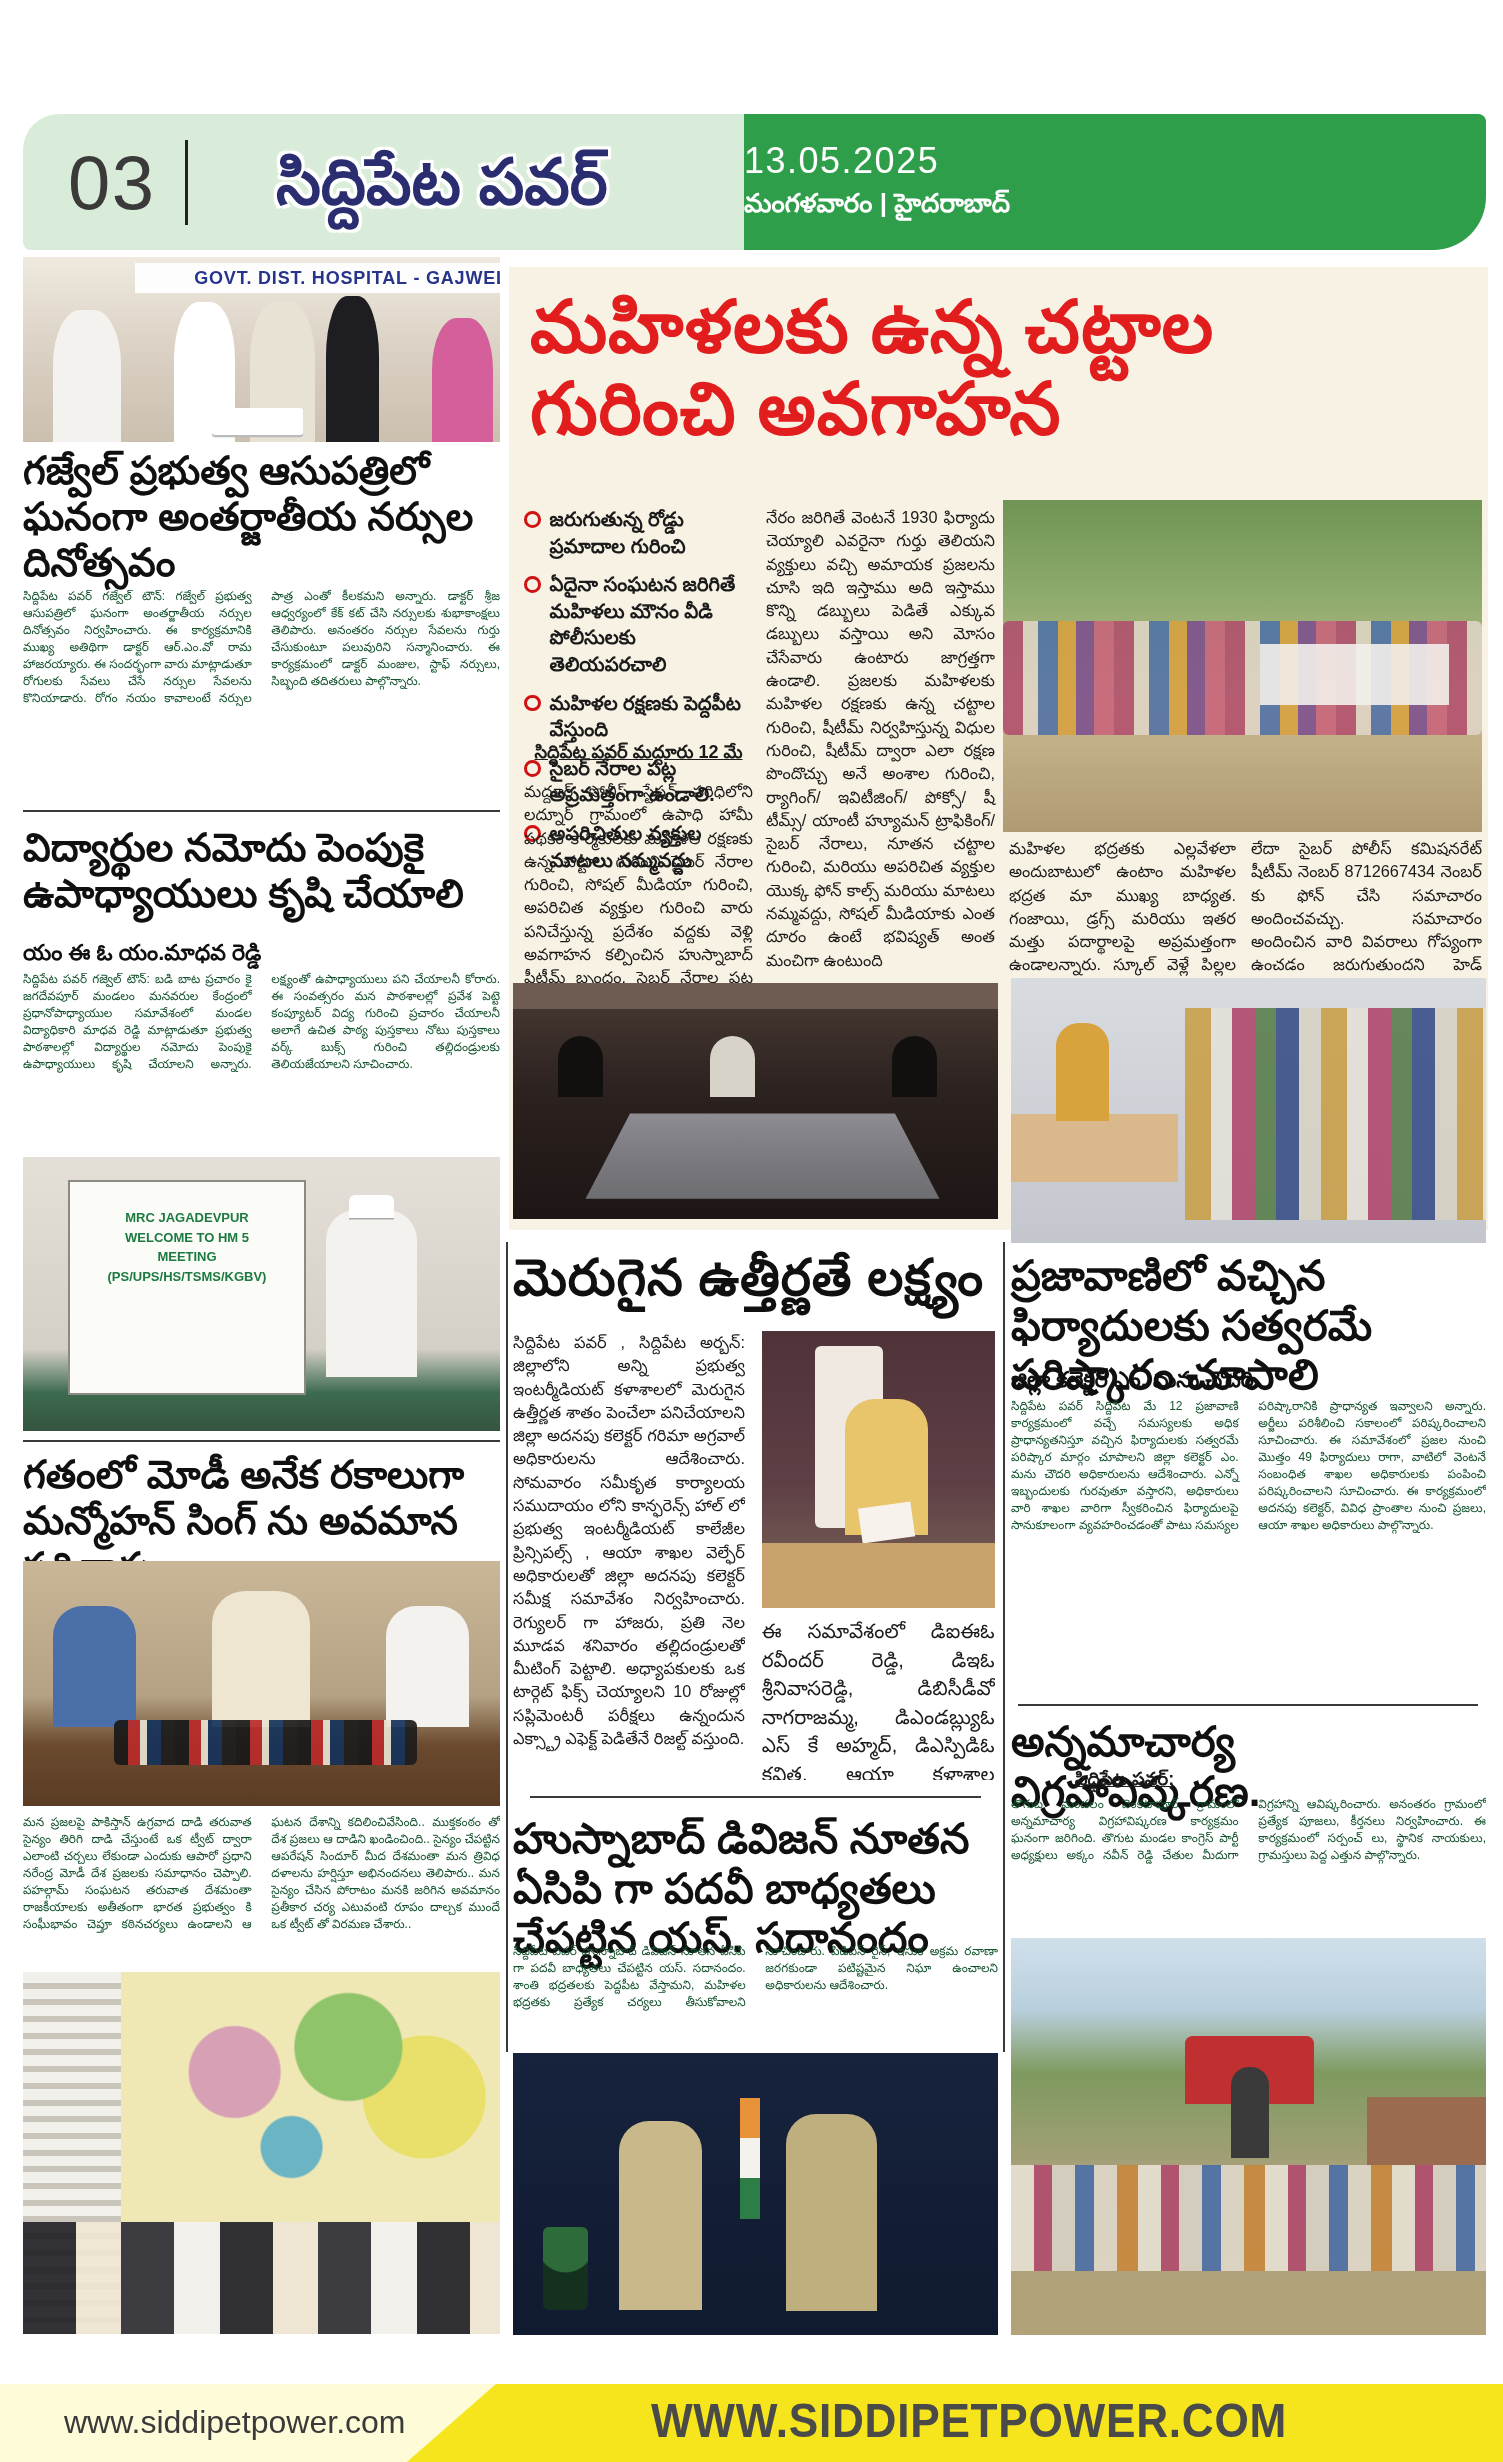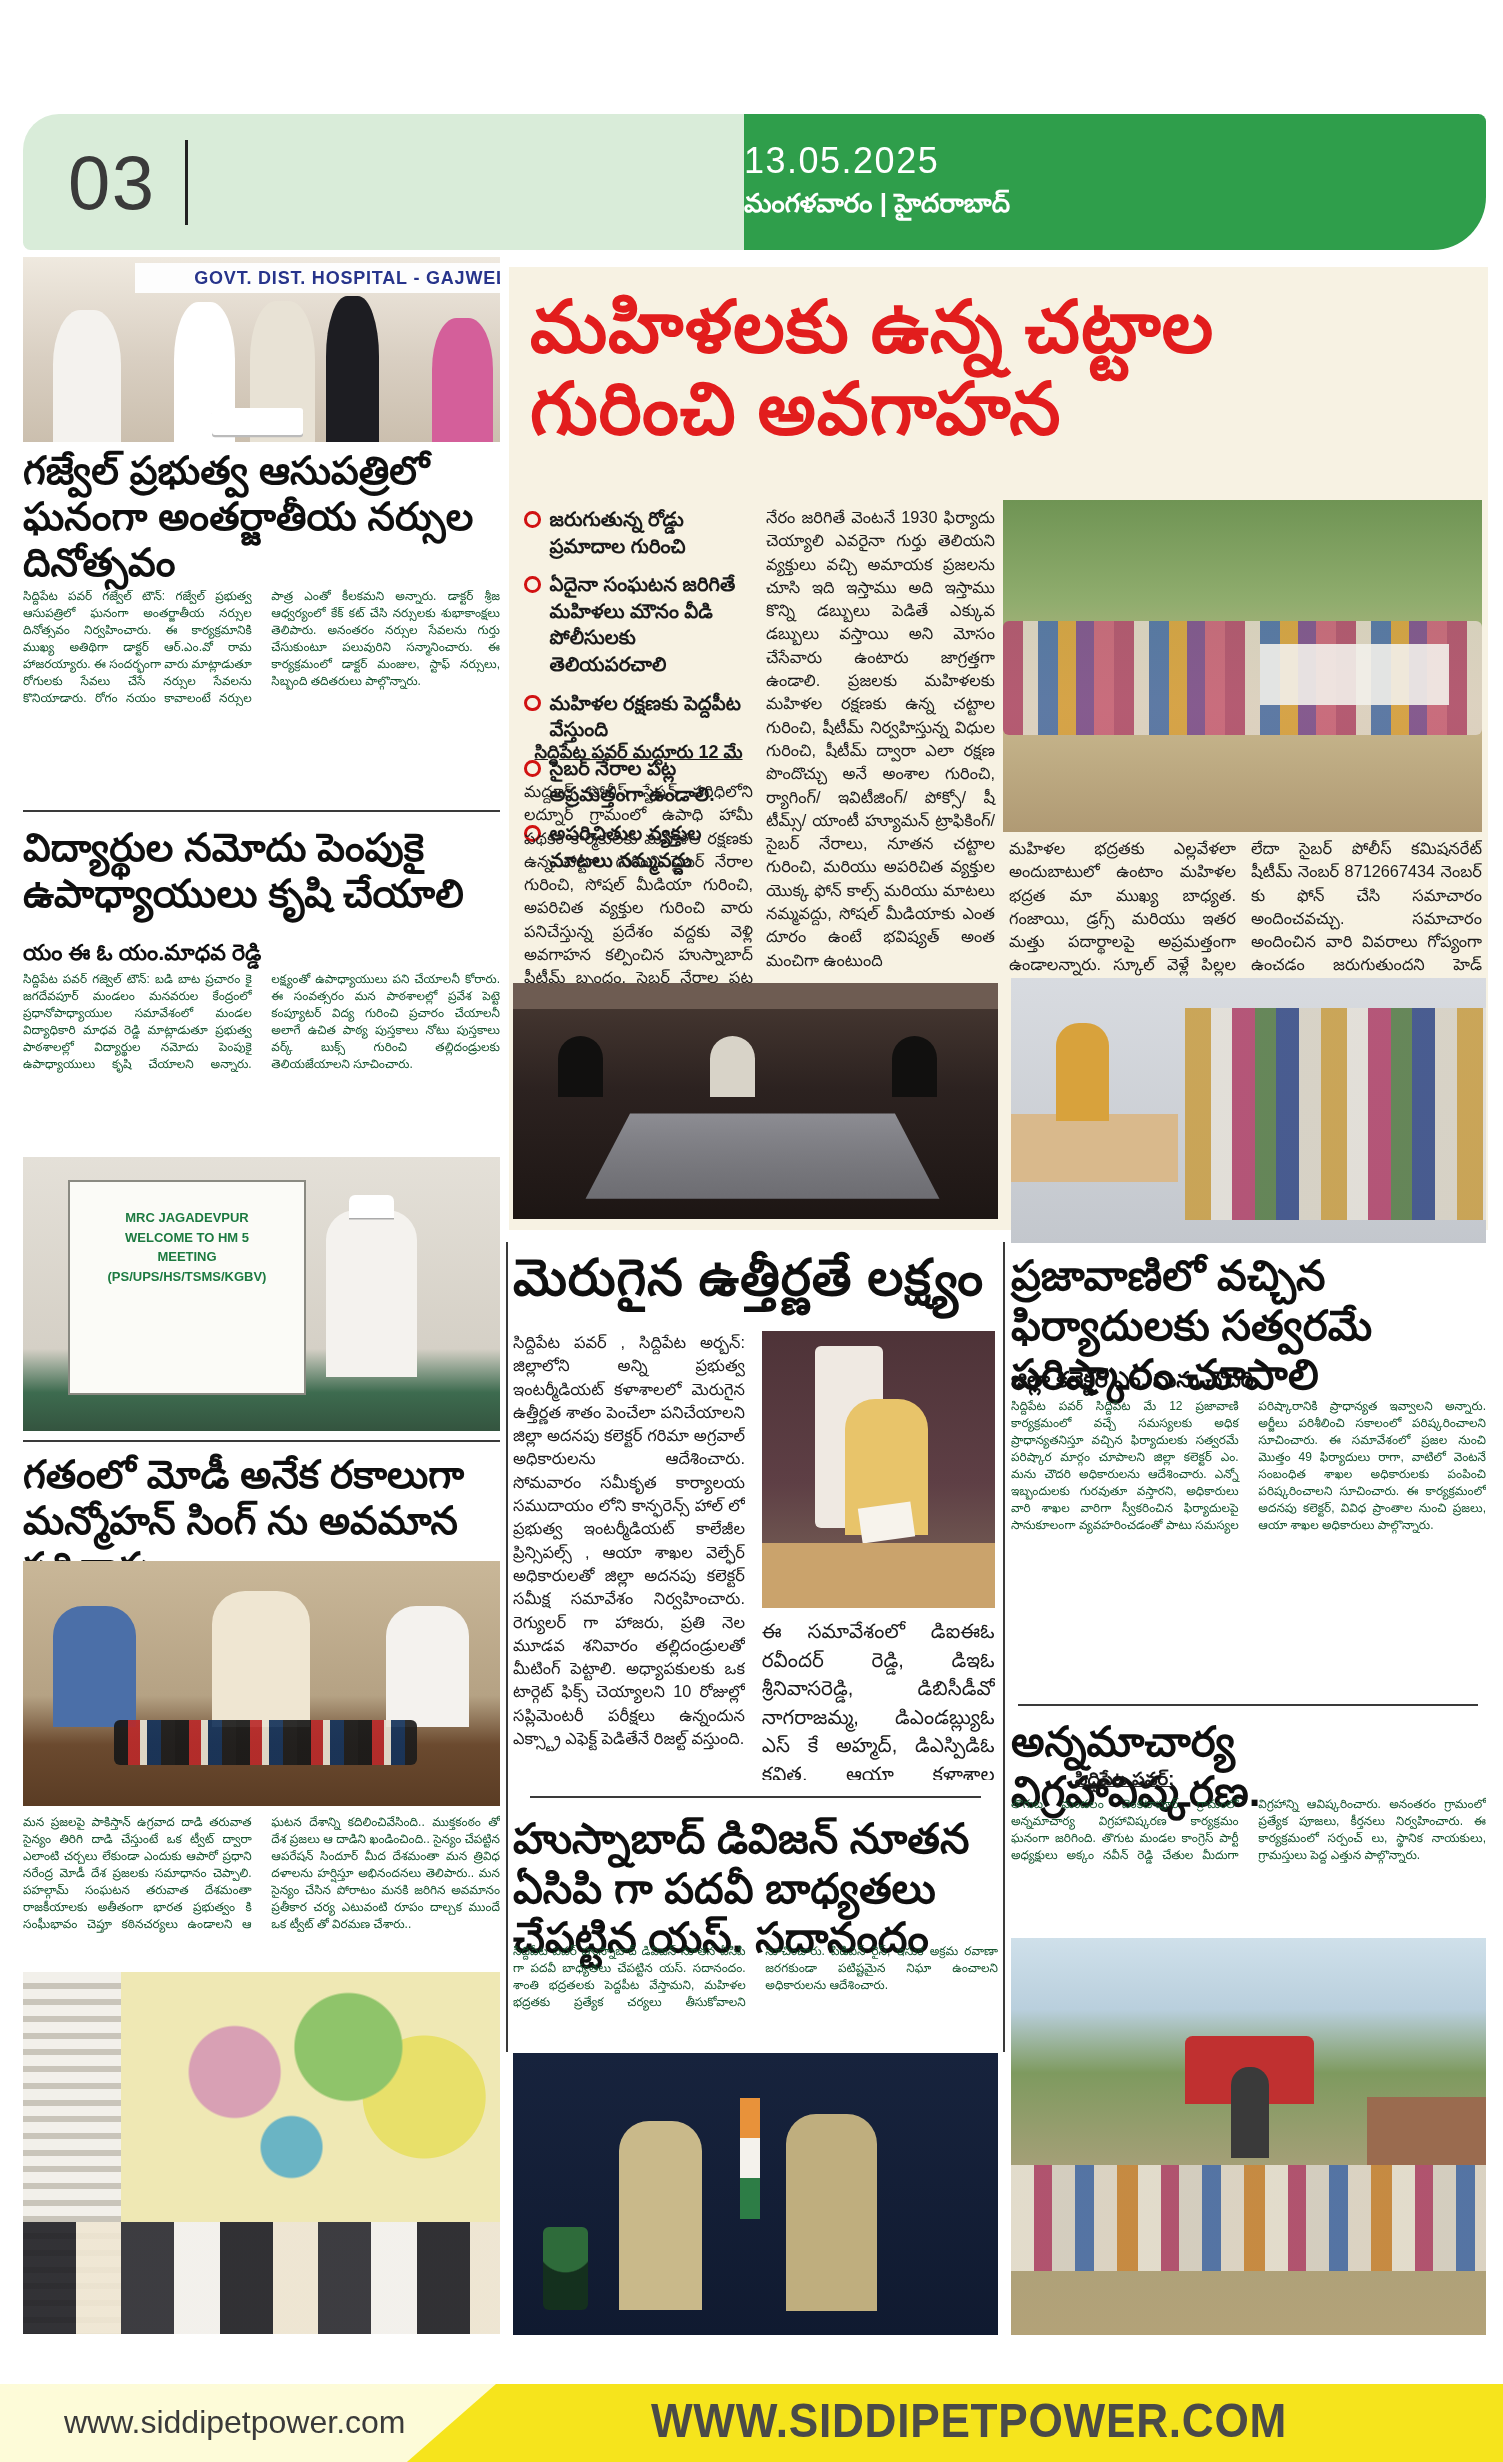--- a/index.html
+++ b/index.html
@@ -171,20 +171,21 @@
 </head>
 <body>
 
 <div class="page">
 
   <header>
     <div class="abs mast-left">
       <div class="pageno">03</div>
       <div class="mast-divider"></div>
       <div class="mast-center">
+        <div class="mast-title">సిద్దిపేట పవర్</div>
       </div>
     </div>
     <div class="abs mast-right">
       <div class="date-text">13.05.2025</div>
       <div class="day-city">మంగళవారం | హైదరాబాద్</div>
     </div>
   </header>
 
   <section>
     <div class="abs cream"></div>

